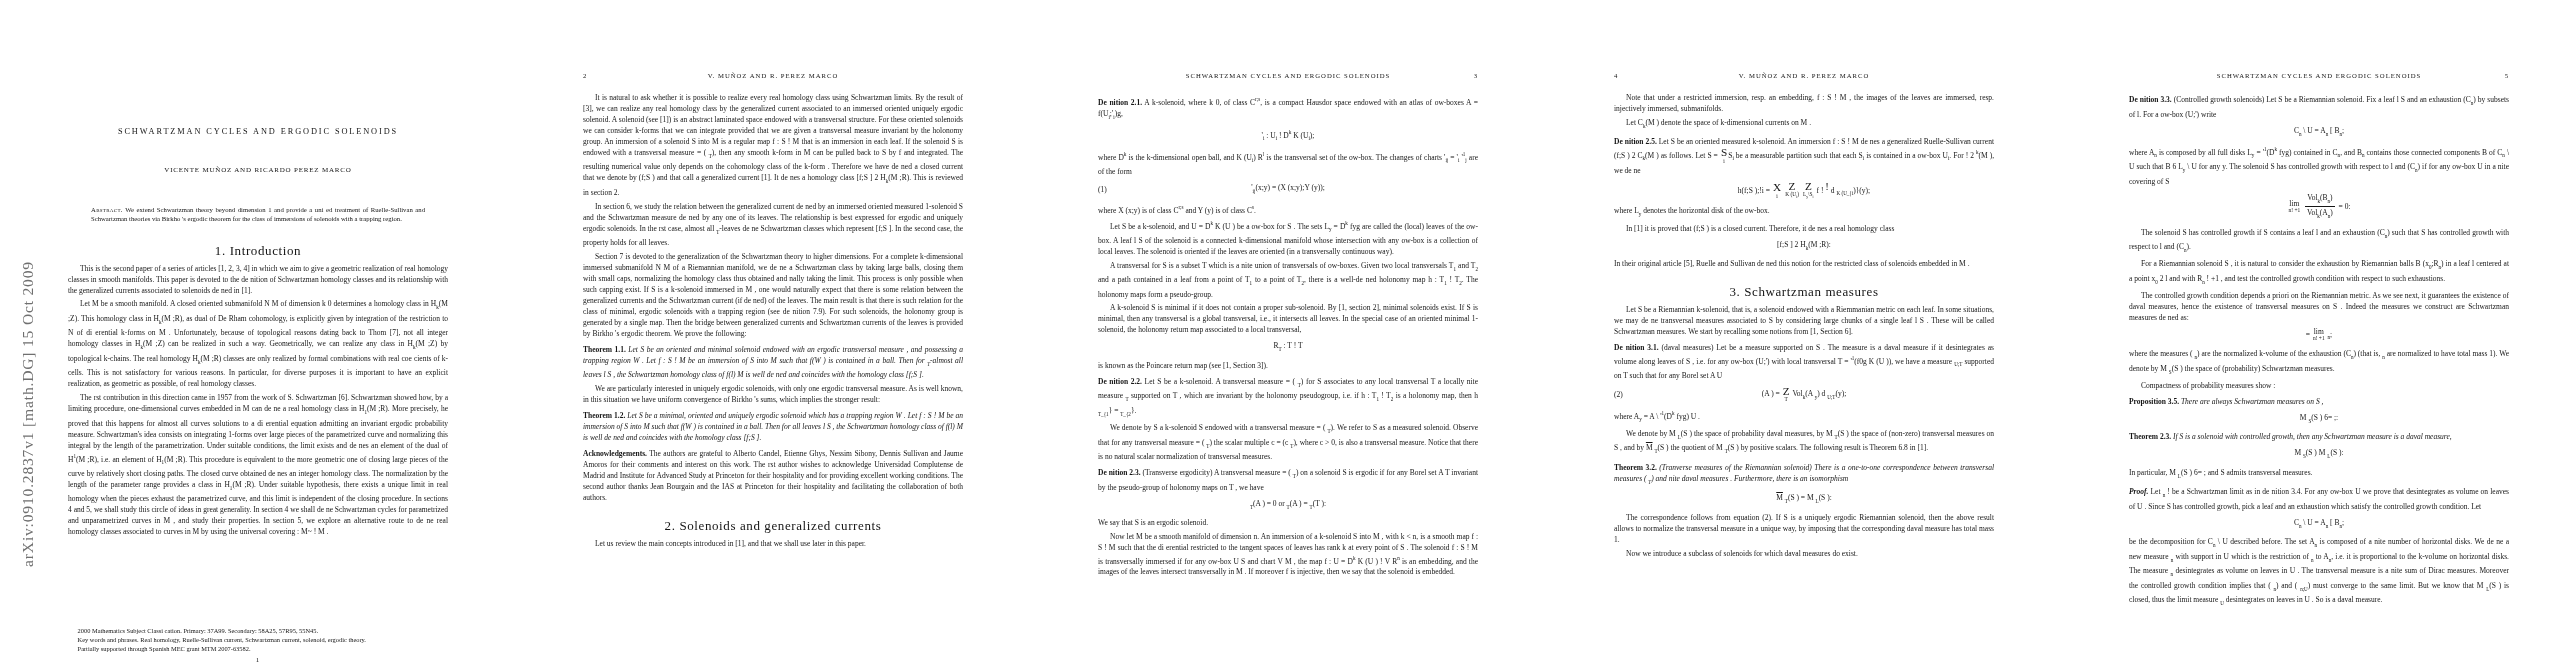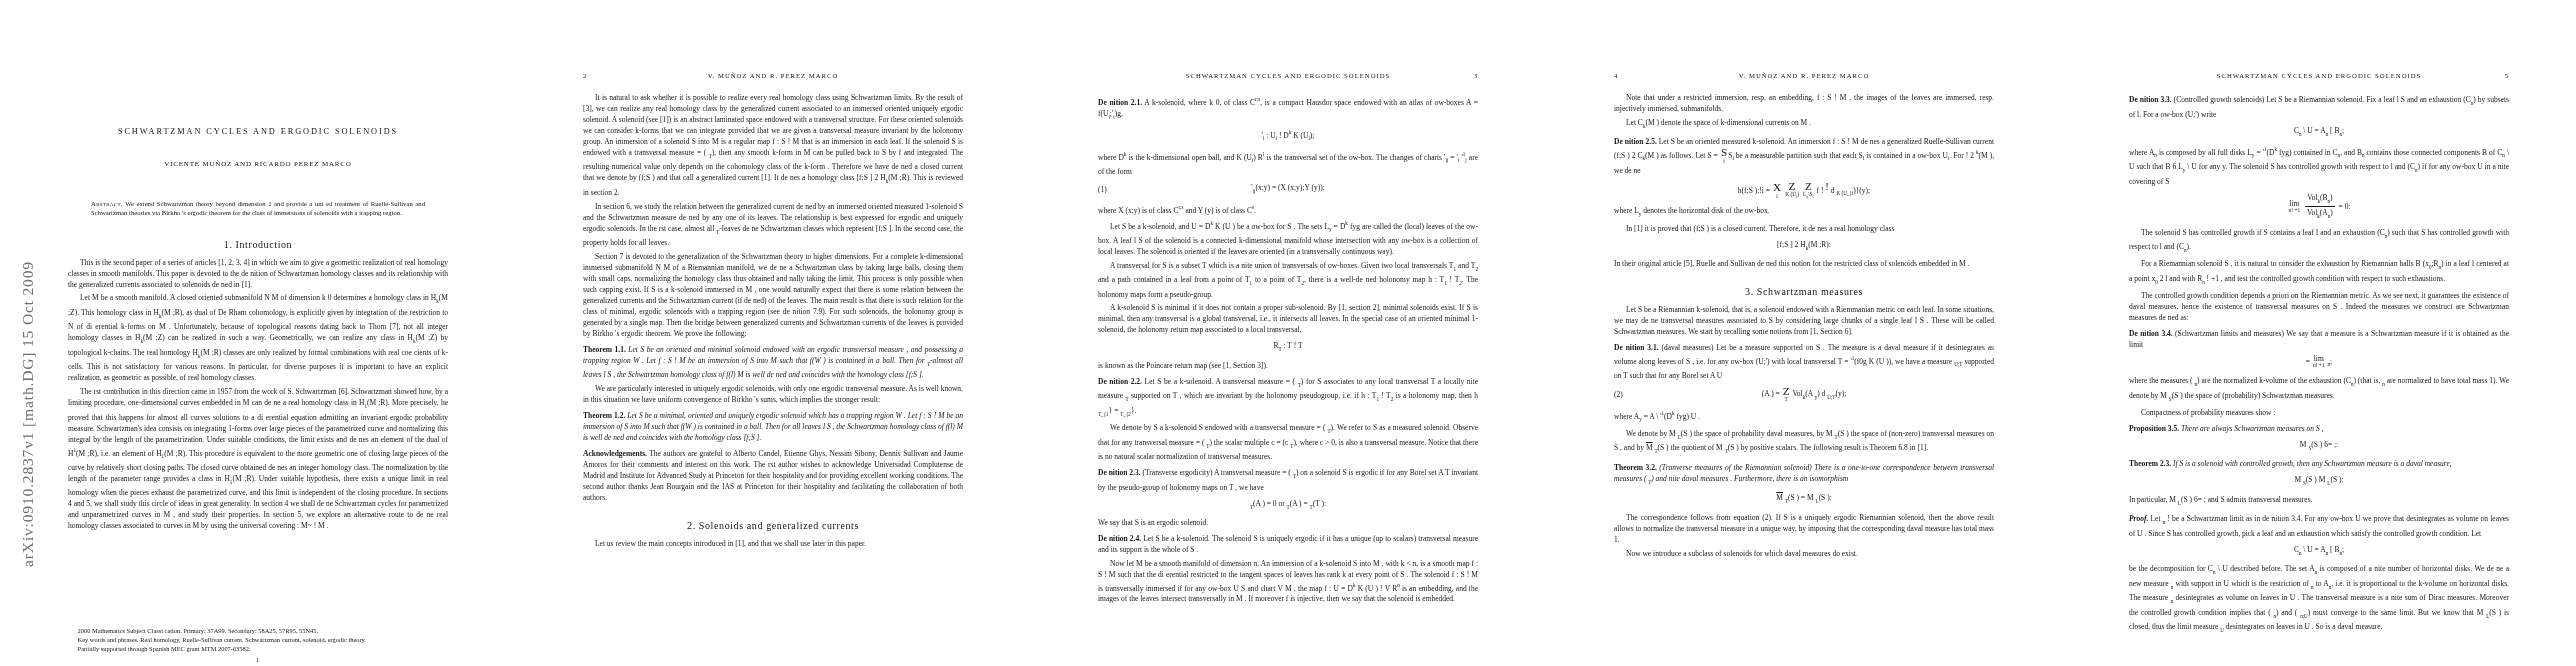--- a/index.html
+++ b/index.html
@@ -18,24 +18,24 @@
   .blk.pc{margin-top:2.8px;}
   .blk.def,.blk.thm,.blk.proof{margin-top:5px;}
   .blk.thm{font-style:italic;}
   .blk.thm .lbl{font-style:normal;font-weight:700;margin-top:34px;}
   .blk.def .lbl{font-weight:700;font-family:Liberation Serif, serif;}
   .blk.proof .lbl{font-style:italic;font-weight:bold;}
   .blk.eq{margin:5px 0;text-align:center;text-indent:0;position:relative;}
   .eqnum{position:absolute;left:0;top:50%;transform:translateY(-50%);}
   .blk.title{margin-top:126px;text-align:center;font-size:8.3px;letter-spacing:1.9px;
              text-indent:0;white-space:nowrap;}
-  .blk.authors{margin-top:22px;text-align:center;font-size:7px;letter-spacing:0.8px;}
+  .blk.authors{margin-top:28px;text-align:center;font-size:7px;letter-spacing:0.8px;}
   .blk.abstract{margin:29px 23px 21px;font-size:6.7px;line-height:9.4px;}
   .blk.abstract .lbl{font-variant:small-caps;letter-spacing:0.3px;}
-  .blk.heading{margin:16.7px 0 6.7px;text-align:center;letter-spacing:0.6px;font-size:10px;text-indent:0;}
+  .blk.heading{margin:16.7px 0 6.7px;text-align:center;letter-spacing:0.6px;font-size:13px;text-indent:0;}
   sub,sup{font-size:0.68em;}
   .stk{display:inline-flex;flex-direction:column;align-items:center;vertical-align:middle;
        line-height:1.05;margin:0 1.1px;text-indent:0;}
   .st2{font-size:1.5em;line-height:1;}
   .st{line-height:1;}
   .sb{font-size:0.72em;margin-top:0.6px;white-space:nowrap;}
   .fr{display:inline-flex;flex-direction:column;align-items:center;vertical-align:middle;margin:0 1.7px;}
   .fn2{padding:0 2.2px;border-bottom:0.6px solid #151515;}
   .fd{padding:0 2.2px;}
   .bg{font-size:1.45em;vertical-align:text-top;line-height:0;}
@@ -105,21 +105,20 @@
         <div class="blk p">Let S be a k-solenoid, and U = D<sup>k</sup>  K (U ) be a  ow-box for S . The sets L<sub>y</sub> = D<sup>k</sup>  fyg are called the (local) leaves of the  ow-box. A leaf l  S of the solenoid is a connected k-dimensional manifold whose intersection with any  ow-box is a collection of local leaves. The solenoid is oriented if the leaves are oriented (in a transversally continuous way).</div>
         <div class="blk p">A transversal for S is a subset T which is a  nite union of transversals of  ow-boxes. Given two local transversals T<sub>1</sub> and T<sub>2</sub> and a path contained in a leaf from a point of T<sub>1</sub> to a point of T<sub>2</sub>, there is a well-de ned holonomy map h : T<sub>1</sub> ! T<sub>2</sub>. The holonomy maps form a pseudo-group.</div>
         <div class="blk p">A k-solenoid S is minimal if it does not contain a proper sub-solenoid. By [1, section 2], minimal solenoids exist. If S is minimal, then any transversal is a global transversal, i.e., it intersects all leaves. In the special case of an oriented minimal 1-solenoid, the holonomy return map associated to a local transversal,</div>
         <div class="blk eq">R<sub>T</sub> : T  !  T</div>
         <div class="blk pc">is known as the Poincare return map (see [1, Section 3]).</div>
         <div class="blk def"><span class="lbl">De nition 2.2.</span> Let S be a k-solenoid. A transversal measure  = ( <sub>T</sub>) for S associates to any local transversal T a locally  nite measure  <sub>T</sub> supported on T , which are invariant by the holonomy pseudogroup, i.e. if h : T<sub>1</sub> ! T<sub>2</sub> is a holonomy map, then h   <sub>T_{1</sub>} =  <sub>T_{2</sub>}.</div>
         <div class="blk p">We denote by S  a k-solenoid S endowed with a transversal measure  = ( <sub>T</sub>). We refer to S  as a measured solenoid. Observe that for any transversal measure  = ( <sub>T</sub>) the scalar multiple c = (c <sub>T</sub>), where c &gt; 0, is also a transversal measure. Notice that there is no natural scalar normalization of transversal measures.</div>
         <div class="blk def"><span class="lbl">De nition 2.3.</span> (Transverse ergodicity) A transversal measure  = ( <sub>T</sub>) on a solenoid S is ergodic if for any Borel set A  T invariant by the pseudo-group of holonomy maps on T , we have</div>
         <div class="blk eq"> <sub>T</sub>(A ) = 0  or   <sub>T</sub>(A ) =  <sub>T</sub>(T ):</div>
         <div class="blk pc">We say that S  is an ergodic solenoid.</div>
-        <div class="blk def"><span class="lbl">De nition 2.4.</span> Let S be a k-solenoid. The solenoid S is uniquely ergodic if it has a unique (up to scalars) transversal measure  and its support is the whole of S .</div>
         <div class="blk p">Now let M be a smooth manifold of dimension n. An immersion of a k-solenoid S into M , with k &lt; n, is a smooth map f : S ! M such that the di erential restricted to the tangent spaces of leaves has rank k at every point of S . The solenoid f : S ! M is transversally immersed if for any  ow-box U  S and chart V  M , the map f : U = D<sup>k</sup>  K (U ) ! V  R<sup>n</sup> is an embedding, and the images of the leaves intersect transversally in M . If moreover f is injective, then we say that the solenoid is embedded.</div>
       </div>
   </div>
 
   <div class="sheet" style="left:1546px">
     <div class="runhead">
       <span class="rh-l">4</span>
       <span class="rh-c">V. MUÑOZ AND R. PEREZ MARCO</span>
       <span class="rh-r"></span>
     </div>
@@ -173,21 +172,20 @@
         <div class="blk eq"><span class="stk">
             <span class="st">lim</span>
             <span class="sb">n! +1</span>
           </span> <span class="fr">
             <span class="fn2">Vol<sub>k</sub>(B<sub>n</sub>)</span>
             <span class="fd">Vol<sub>k</sub>(A<sub>n</sub>)</span>
           </span> = 0:</div>
         <div class="blk p">The solenoid S has controlled growth if S contains a leaf l and an exhaustion (C<sub>n</sub>) such that S has controlled growth with respect to l and (C<sub>n</sub>).</div>
         <div class="blk p">For a Riemannian solenoid S , it is natural to consider the exhaustion by Riemannian balls B (x<sub>0</sub>;R<sub>n</sub>) in a leaf l centered at a point x<sub>0</sub> 2 l and with R<sub>n</sub> !  +1 , and test the controlled growth condition with respect to such exhaustions.</div>
         <div class="blk p">The controlled growth condition depends a priori on the Riemannian metric. As we see next, it guarantees the existence of daval measures, hence the existence of transversal measures on S . Indeed the measures we construct are Schwartzman measures de ned as:</div>
-        <div class="blk def"><span class="lbl">De nition 3.4.</span> (Schwartzman limits and measures) We say that a measure  is a Schwartzman measure if it is obtained as the limit</div>
         <div class="blk eq"> = <span class="stk">
             <span class="st">lim</span>
             <span class="sb">n! +1</span>
           </span>  <sub>n</sub>;</div>
         <div class="blk pc">where the measures ( <sub>n</sub>) are the normalized k-volume of the exhaustion (C<sub>n</sub>) (that is,  <sub>n</sub> are normalized to have total mass 1). We denote by M <sub>S</sub>(S ) the space of (probability) Schwartzman measures.</div>
         <div class="blk p">Compactness of probability measures show :</div>
         <div class="blk thm"><span class="lbl">Proposition 3.5.</span> There are always Schwartzman measures on S ,</div>
         <div class="blk eq">M <sub>S</sub>(S ) 6= ;:</div>
         <div class="blk thm"><span class="lbl">Theorem 2.3.</span> If S is a solenoid with controlled growth, then any Schwartzman measure is a daval measure,</div>
         <div class="blk eq">M <sub>S</sub>(S )   M <sub>L</sub>(S ):</div>

